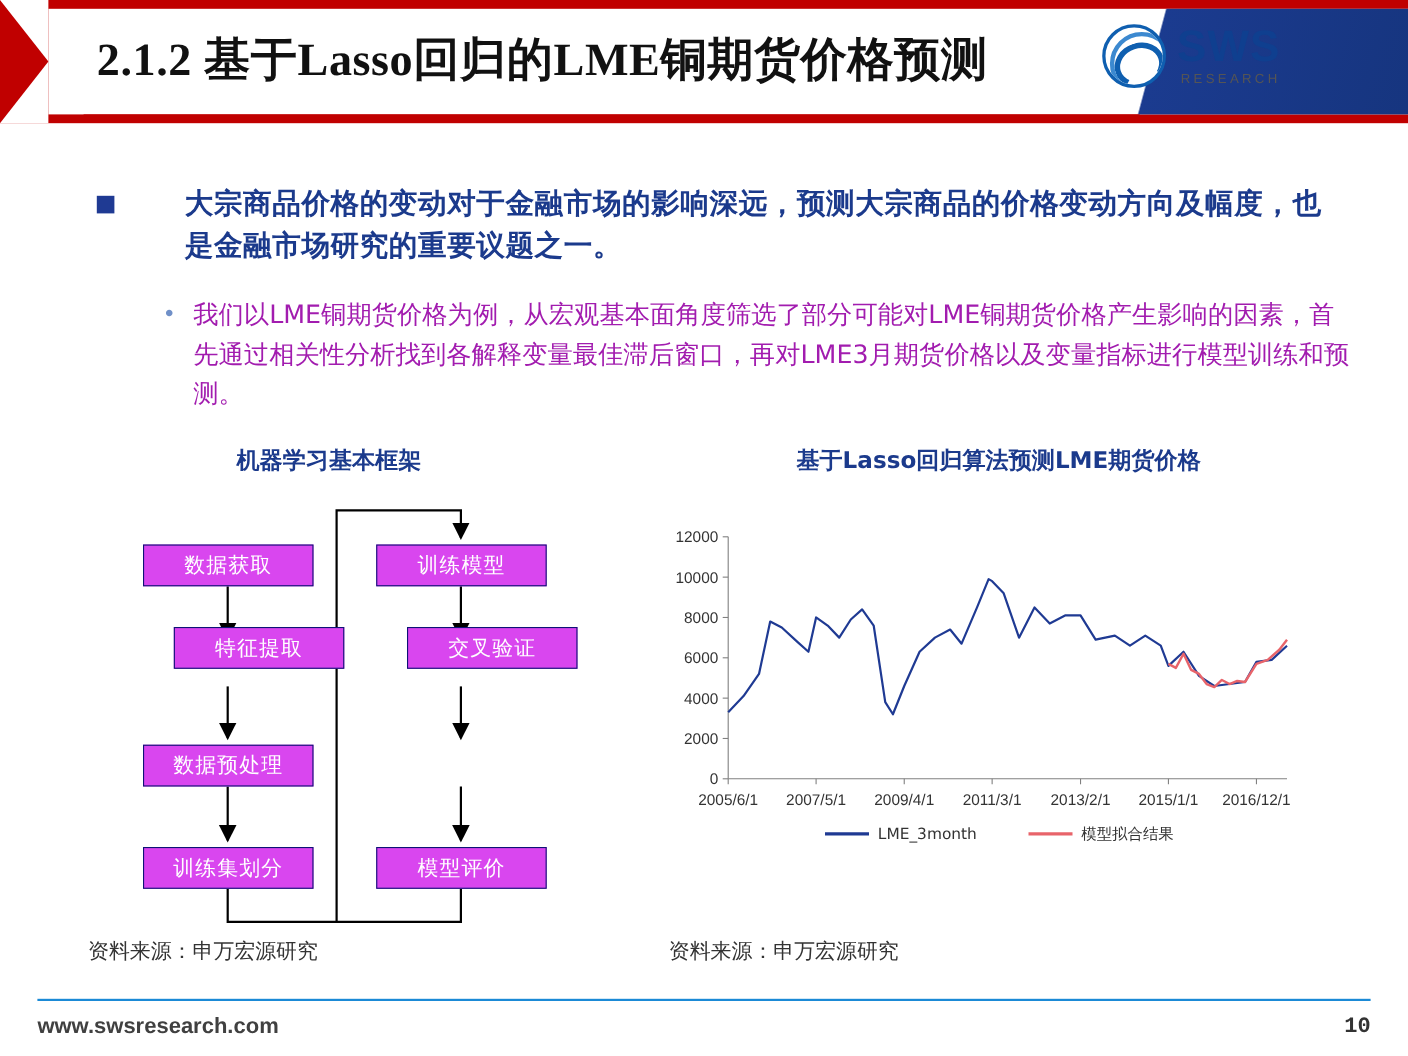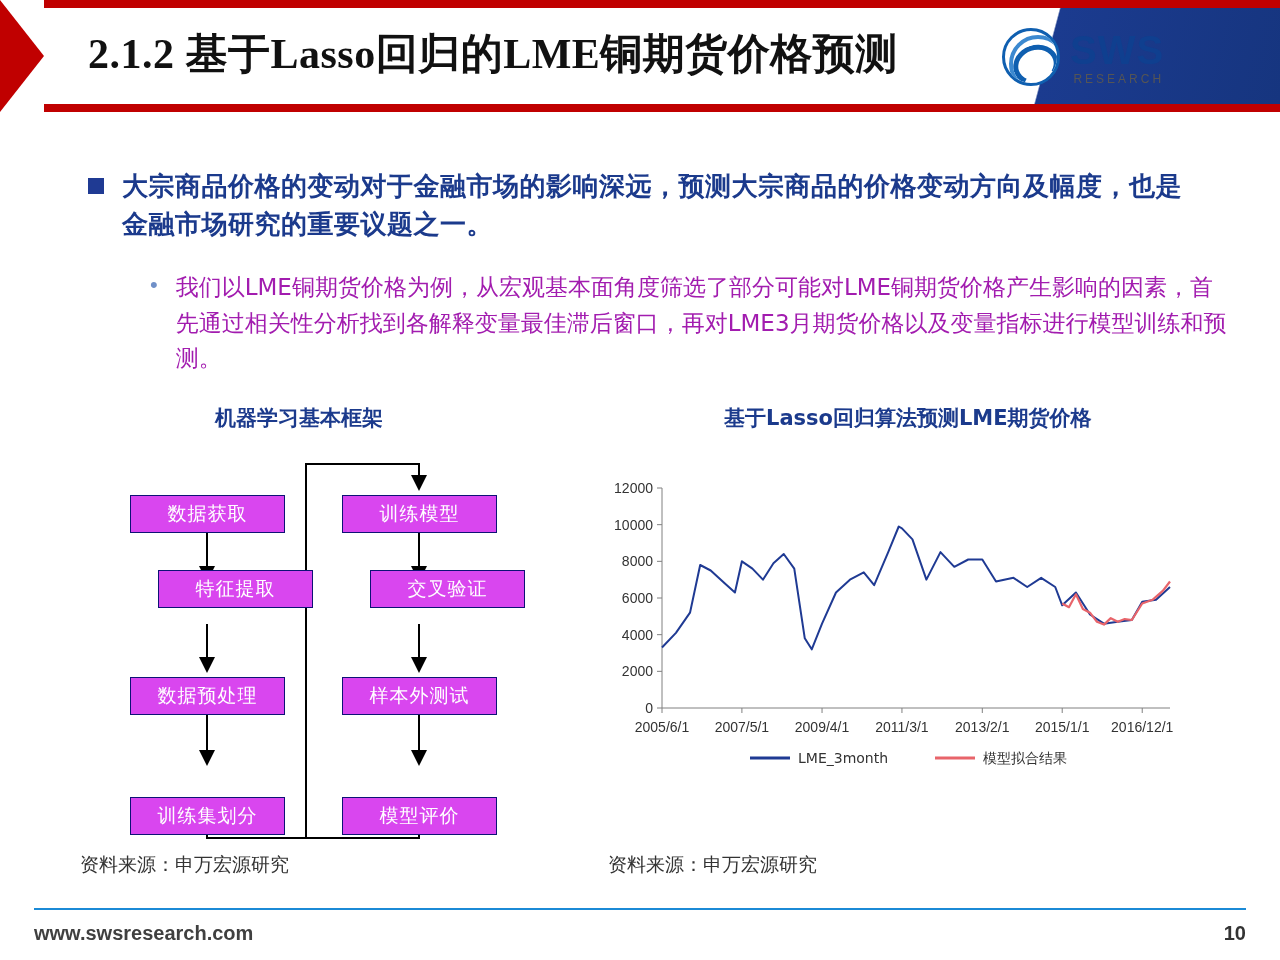--- a/index.html
+++ b/index.html
@@ -65,21 +65,21 @@
     left: 76px; top: 104px;
     width: 960px; height: 4px;
     background: #c00000;
   }
   
   .logo {
     position: absolute;
     right: 28px; top: 22px;
     width: 250px; height: 70px;
     display: flex;
-    align-items: center;
+    align-items: flex-start;
     gap: 10px;
   }
   .logo-mark {
     position: relative;
     width: 58px; height: 58px;
     border-radius: 50%;
     background: #ffffff;
     border: 3px solid #0f5fb0;
     flex: 0 0 auto;
     overflow: hidden;
@@ -130,20 +130,21 @@
     margin-top: 10px;
     flex: 0 0 auto;
   }
   .bullet1-text {
     font-family: "DejaVu Sans", sans-serif;
     font-size: 26px;
     font-weight: bold;
     color: #1b3a8c;
     line-height: 1.45;
     letter-spacing: 0.5px;
+    margin-left: 46px;
   }
 
   .bullet2 {
     position: absolute;
     left: 150px; top: 270px;
     width: 1080px;
     display: flex;
     gap: 18px;
   }
   .bullet2-marker {
@@ -182,21 +183,21 @@
     font-family: "DejaVu Sans", sans-serif;
     font-size: 19px;
     display: flex; align-items: center; justify-content: center;
     letter-spacing: 1px;
   }
   .c1 { left: 50px; }
   .c2 { left: 262px; }
   .r1 { top: 45px; }
   .r2 { top: 120px; margin-left: 28px; }
   .r3 { top: 227px; }
-  .r4 { top: 320px; margin-top: 27px; }
+  .r4 { top: 320px; }
 
   .src-left {
     position: absolute;
     left: 80px; top: 852px;
     font-family: "DejaVu Sans", sans-serif;
     font-size: 19px; color: #333333;
   }
 
   
   .fig-right-title {
@@ -226,21 +227,21 @@
   }
   .footer-url {
     position: absolute;
     left: 34px; top: 922px;
     font-family: "Liberation Sans", sans-serif;
     font-size: 20px; font-weight: bold; color: #404040;
   }
   .footer-page {
     position: absolute;
     right: 34px; top: 922px;
-    font-family: Liberation Sans, sans-serif;
+    font-family: Liberation Mono, monospace;
     font-size: 20px; font-weight: bold; color: #333333;
   }
 </style>
 </head>
 <body>
 
 <div class="slide">
 
   <div class="header">
     <div class="header-red-band"></div>
@@ -292,21 +293,20 @@
       <path d="M339,358 L339,388 L226,388" fill="none" stroke="#000" stroke-width="2"></path>
     </svg>
 
     <div class="node c1 r1">数据获取</div>
     <div class="node c1 r2">特征提取</div>
     <div class="node c1 r3">数据预处理</div>
     <div class="node c1 r4">训练集划分</div>
 
     <div class="node c2 r1">训练模型</div>
     <div class="node c2 r2">交叉验证</div>
-    <div class="node c2 r3">样本外测试</div>
     <div class="node c2 r4">模型评价</div>
   </div>
 
   <div class="src-left">资料来源：申万宏源研究</div>
 
   <div class="fig-right-title">基于Lasso回归算法预测LME期货价格</div>
 
   <div class="chart">
     <svg id="chart-svg" width="600" height="310">
         <line x1="72" y1="238" x2="580" y2="238" stroke="#808080" stroke-width="1"></line>

